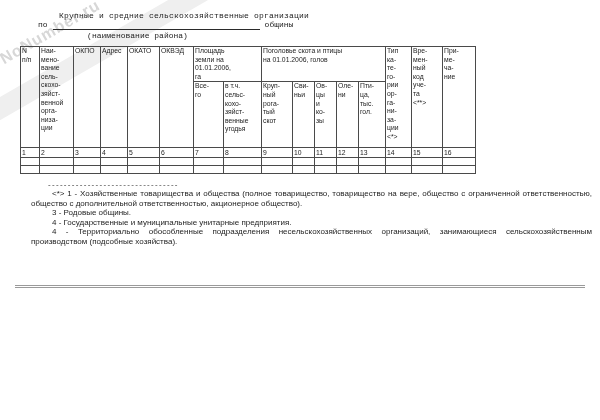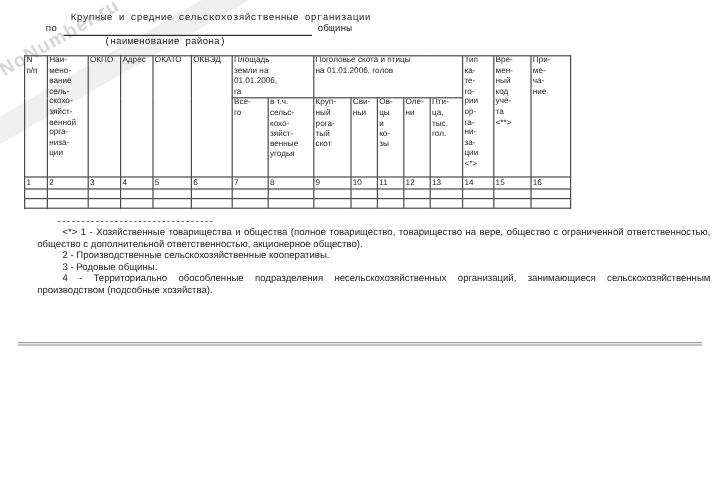--- a/index.html
+++ b/index.html
@@ -240,20 +240,20 @@
       <td></td>
           <td></td>
     </tr>
   </tbody>
     </table>
 
   <div class="fn-sep">---------------------------------</div>
 
   <div class="footnotes">
     <p>&lt;*&gt; 1 - Хозяйственные товарищества и общества (полное товарищество, товарищество на вере, общество с ограниченной ответственностью, общество с дополнительной ответственностью, акционерное общество).</p>
-    <p>2 - Производственные сельскохозяйственные кооперативы.</p>
     <p>3 - Родовые общины.</p>
+    <p>4 - Государственные и муниципальные унитарные предприятия.</p>
     <p>4 - Территориально обособленные подразделения несельскохозяйственных организаций, занимающиеся сельскохозяйственным производством (подсобные хозяйства).</p>
   </div>
 
   <div class="bottom-rule"></div>
 
 </div>
 
 </body></html>

